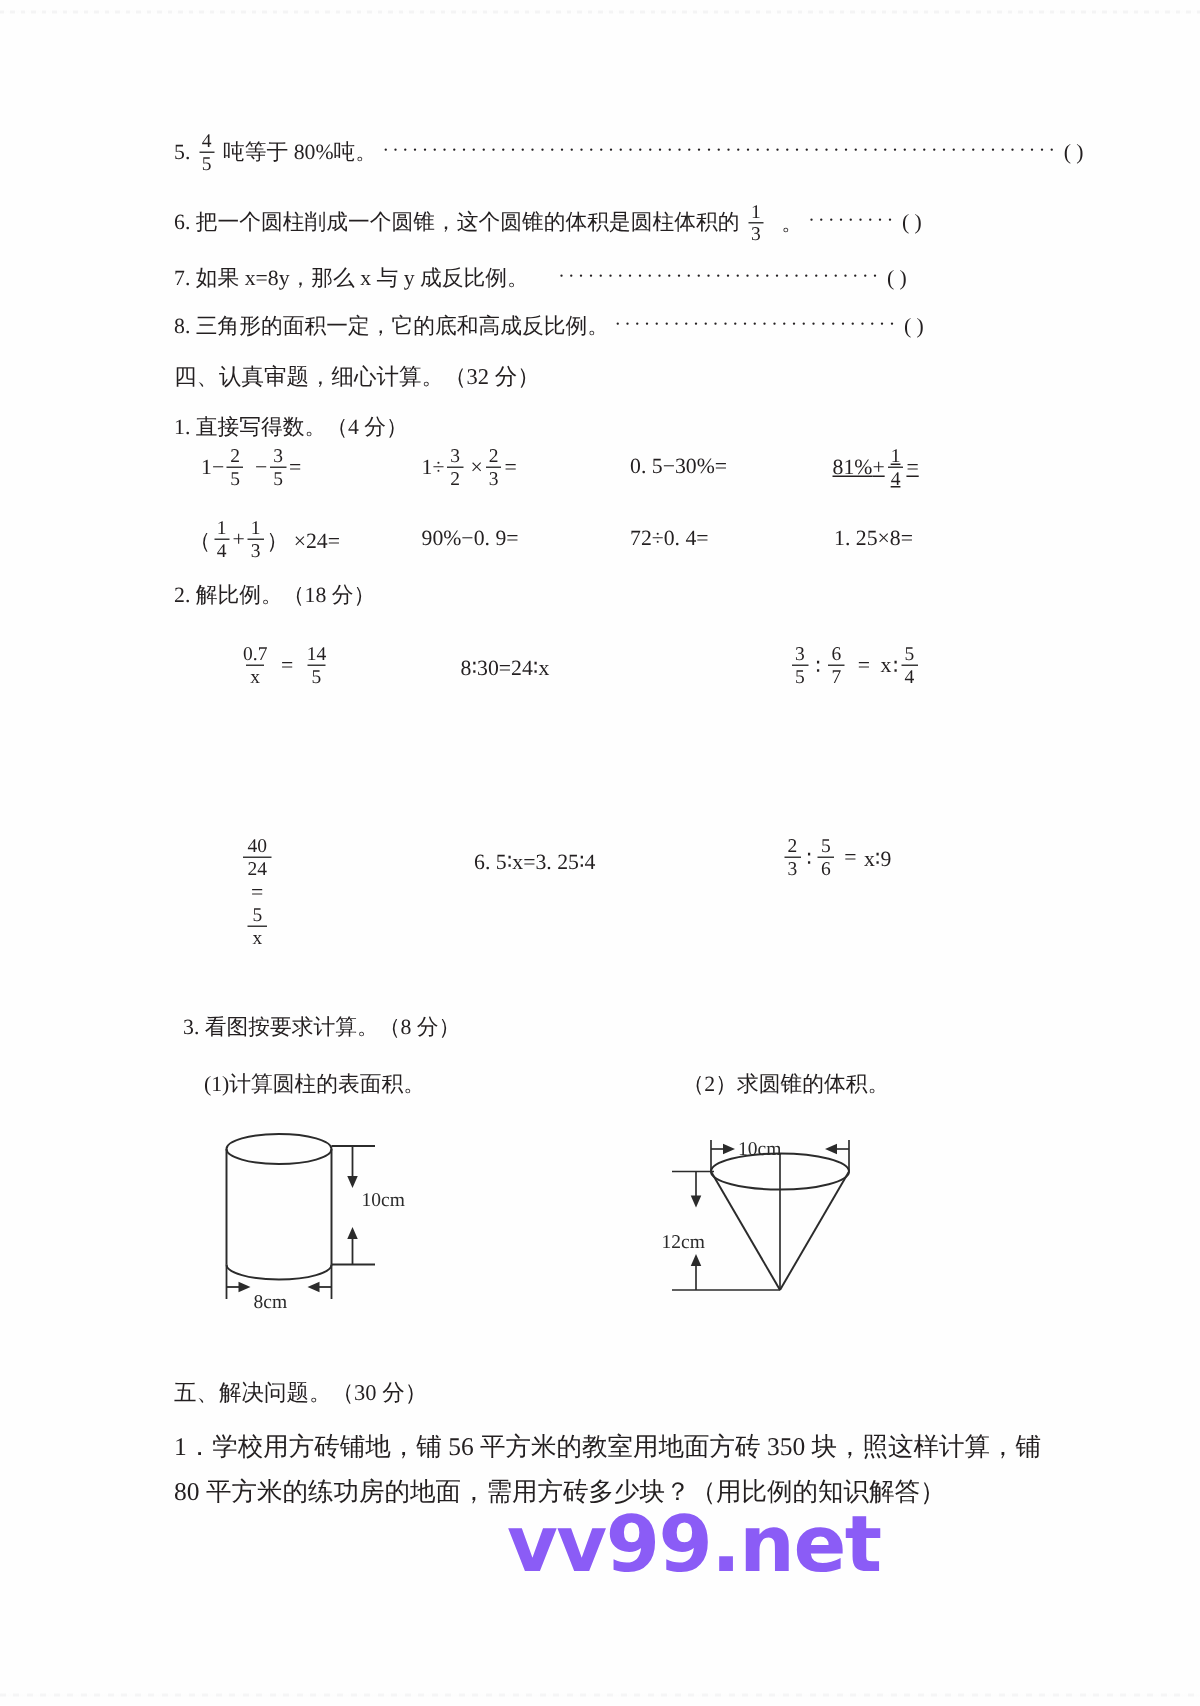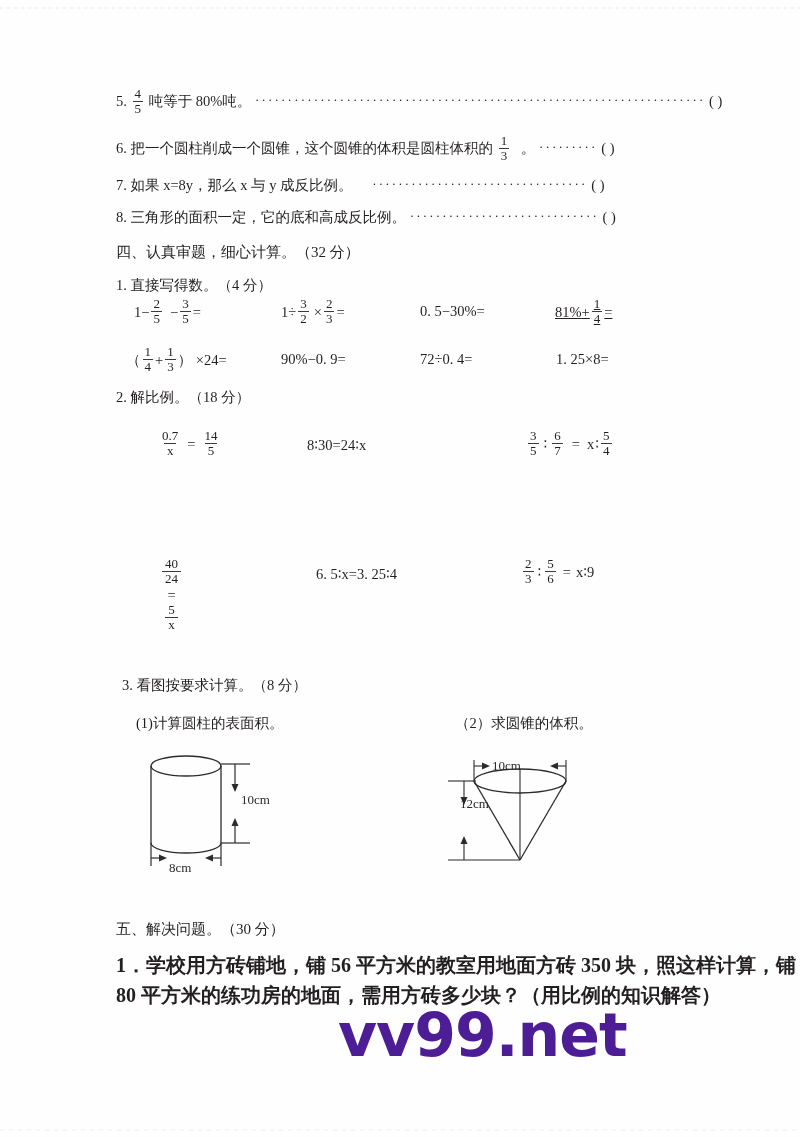--- a/index.html
+++ b/index.html
@@ -37,23 +37,23 @@
       #f3f3f4 0px, #f3f3f4 4px, #fdfdfd 4px, #fdfdfd 9px);
     opacity: .8;
   }
 
   .watermark {
     position: absolute;
     left: 338px;
     top: 1000px;
     font-family: "DejaVu Sans", sans-serif;
     font-weight: 700;
-    font-size: 60px;
+    font-size: 52px;
     letter-spacing: -1px;
-    color: #4c1d95;
+    color: #8b5cf6;
     user-select: none;
     white-space: nowrap;
   }
 
   .line {
     position: absolute;
     white-space: nowrap;
     font-size: 14.5px;
     line-height: 1;
   }
@@ -98,24 +98,23 @@
   .dimlabel {
     position: absolute;
     font-family: "Liberation Serif", "DejaVu Serif", serif;
     font-size: 13px;
     color: #2b2b2b;
     white-space: nowrap;
   }
 
   .para {
     position: absolute;
-    font-size: 20px;
+    font-size: 17px;
     line-height: 30px;
     white-space: nowrap;
-    font-weight: bold;
   }
 </style>
 </head>
 <body>
 
 <div class="page">
 
   <div class="scan-edge-top"></div>
   <div class="scan-edge-bottom"></div>
 
@@ -350,21 +349,21 @@
         <path d="M8 33 L36 33" stroke-width="1.1"></path>
         <path d="M8 112 L80 112" stroke-width="1.1"></path>
 
         <path d="M24 33 L24 55" stroke-width="1.1"></path>
         <path d="M24 90 L24 112" stroke-width="1.1"></path>
         <path d="M20.5 49 L24 57 L27.5 49 Z" fill="#2b2b2b" stroke="none"></path>
         <path d="M20.5 96 L24 88 L27.5 96 Z" fill="#2b2b2b" stroke="none"></path>
       </g>
     </svg>
     <span class="dimlabel" style="left:52px; top:10px;">10cm</span>
-    <span class="dimlabel" style="left:1px; top:48px;margin-left:19px;">12cm</span>
+    <span class="dimlabel" style="left:1px; top:72px;">12cm</span>
   </div>
 
   <div class="line cn sec-title" style="left:116px; top:922px;">五、解决问题。（30 分）</div>
 
   <div class="para cn" style="left:116px; top:950px;">1．学校用方砖铺地，铺 56 平方米的教室用地面方砖 350 块，照这样计算，铺</div>
   <div class="para cn" style="left:116px; top:980px;">80 平方米的练功房的地面，需用方砖多少块？（用比例的知识解答）</div>
 
   <div class="watermark">vv99.net</div>
 
 </div>

